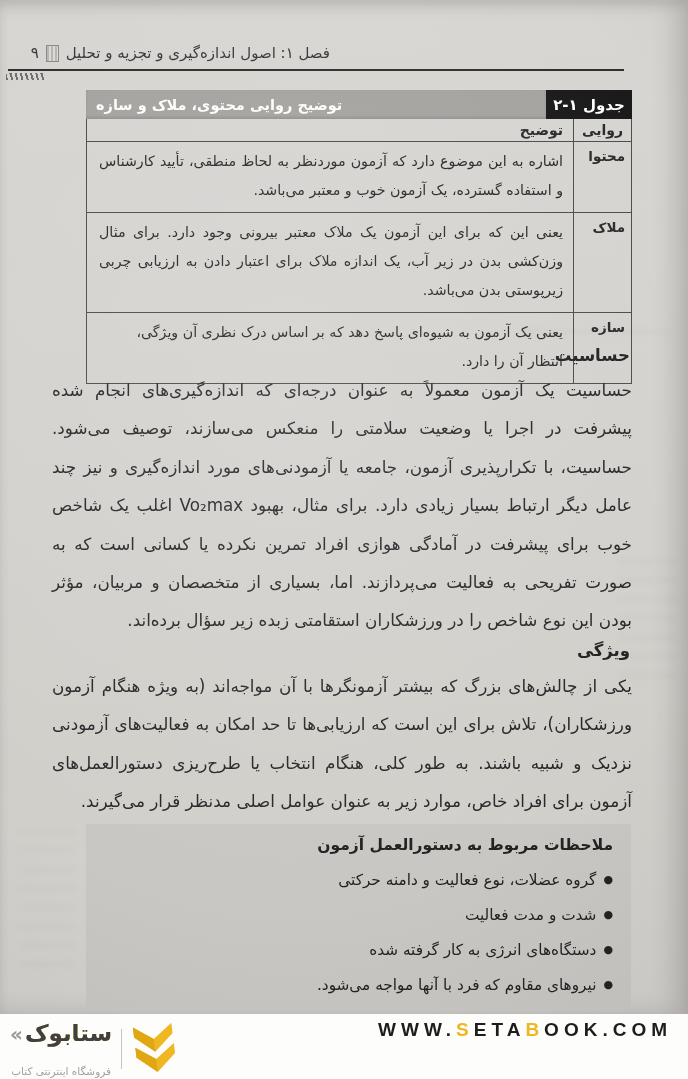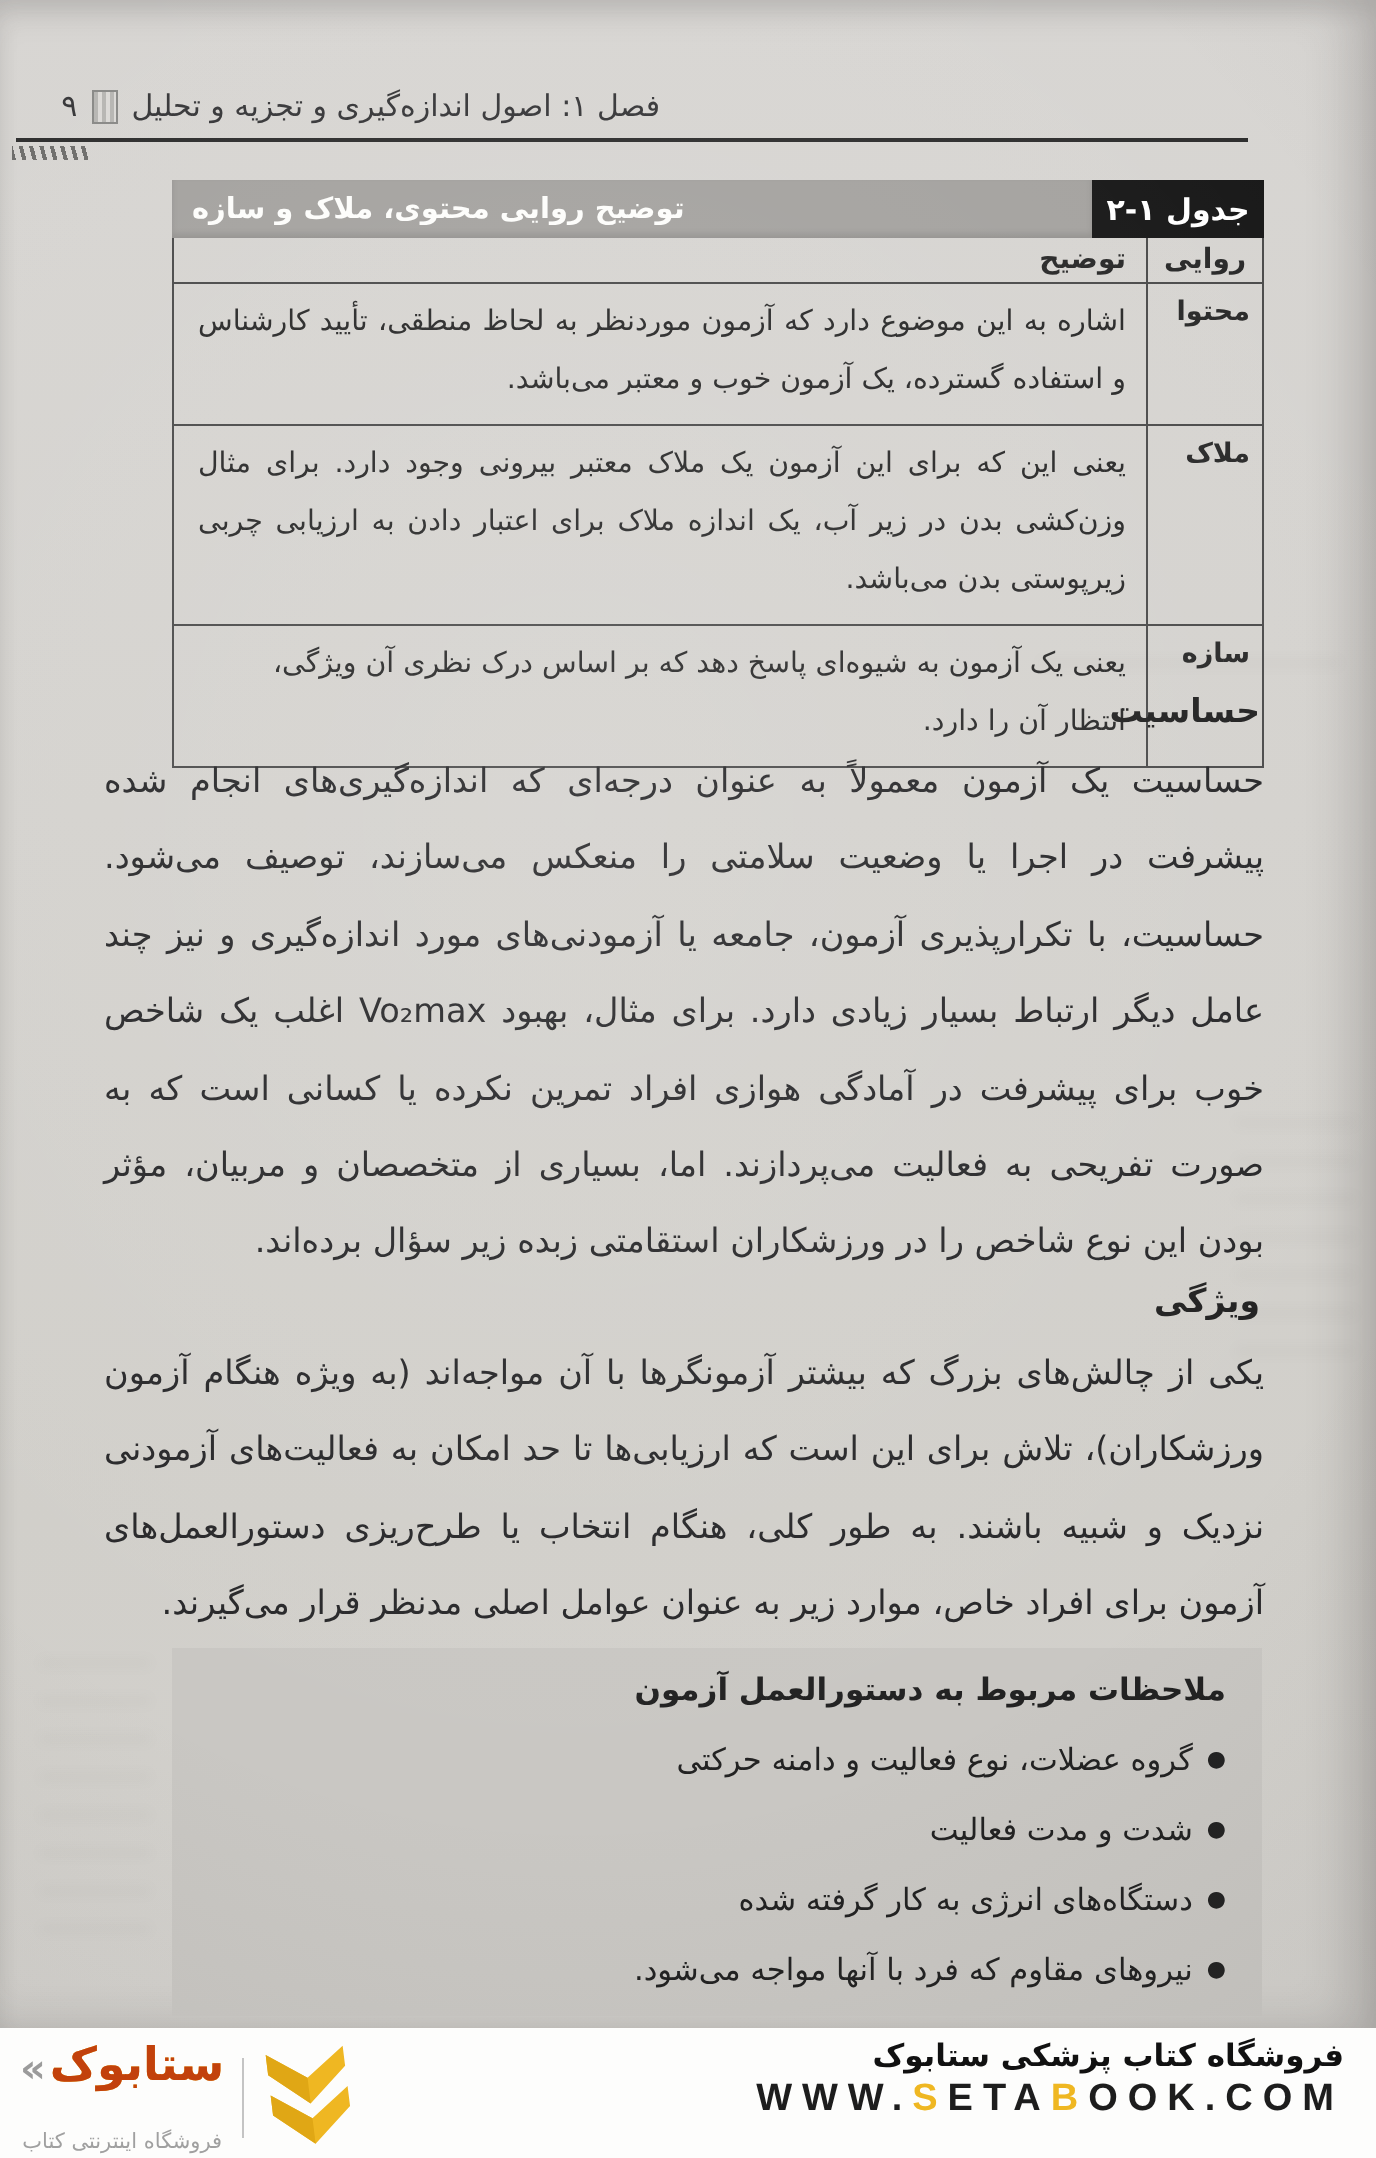--- a/index.html
+++ b/index.html
@@ -78,21 +78,21 @@
   .store-block{position:absolute;right:16px;top:5px;display:flex;flex-direction:column;
     align-items:flex-end;gap:2px;}
   .store-name{direction:rtl;font-size:15.5px;font-weight:bold;color:#111;}
   .site{font-family:"Liberation Sans",sans-serif;font-weight:bold;font-size:19px;
     letter-spacing:5px;color:#1d1d1d;white-space:nowrap;margin-left:24px;}
   .site .yl{color:#efb722;}
   .logo{position:absolute;left:10px;top:7px;display:flex;align-items:center;gap:9px;}
   .wordmark-col{display:flex;flex-direction:column;align-items:center;}
   .wordmark-row{display:flex;align-items:center;gap:2px;}
   .guillemet{color:#9b9b9b;font-weight:bold;font-size:20px;line-height:1;}
-  .wordmark{color:#c2410c;font-weight:bold;font-size:23px;line-height:1.1;direction:rtl;
+  .wordmark{color:#404040;font-weight:bold;font-size:23px;line-height:1.1;direction:rtl;
     text-shadow:0 0 0 #efb722;}
   .tagline{color:#a0a0a0;font-size:10.5px;direction:rtl;margin-top:19px;}
   .logo-divider{width:1px;height:40px;background:#c4c4c4;}
   .emblem{transform:rotate(-7deg);}
 </style>
 </head>
 <body>
 
 <div class="page">
 
@@ -153,21 +153,20 @@
     <div class="callout-item">
       <span class="bullet">●</span>
       <span>نیروهای مقاوم که فرد با آنها مواجه می‌شود.</span>
     </div>
   </div>
 </div>
 
 <div class="footer">
 
   <div class="store-block">
-    <div class="store-name">فروشگاه کتاب پزشکی ستابوک</div>
     <div class="site"><span>WWW.</span><span class="yl">S</span><span>ETA</span><span class="yl">B</span><span>OOK.COM</span></div>
   </div>
 
   <div class="logo">
     <div class="wordmark-col">
       <div class="wordmark-row">
         <span class="guillemet">«</span>
         <span class="wordmark">ستابوک</span>
       </div>
       <div class="tagline">فروشگاه اینترنتی کتاب</div>

